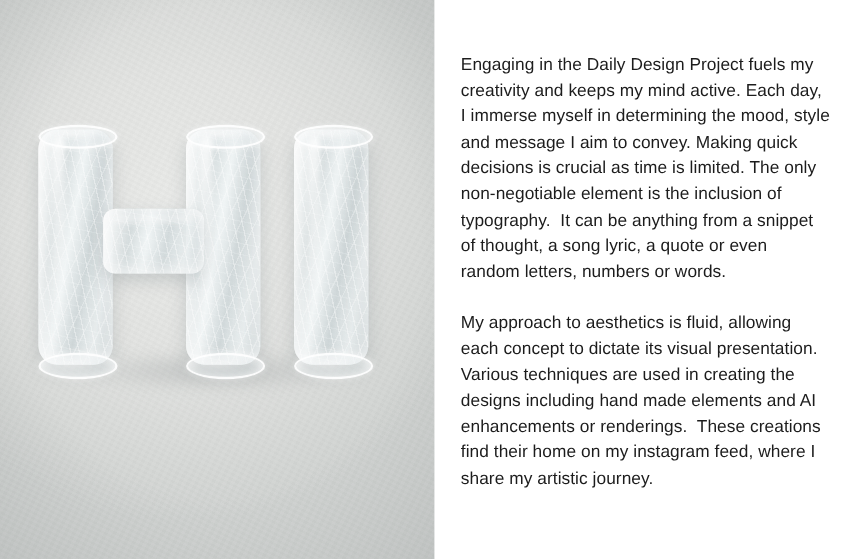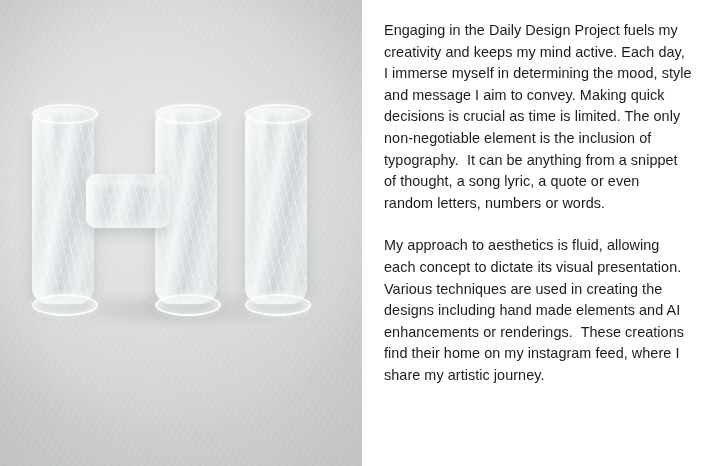--- a/index.html
+++ b/index.html
@@ -127,21 +127,21 @@
   .hl-a { left: 44px;  top: 114px; width: 10px; height: 180px; border-radius: 6px; opacity: .75; }
   .hl-b { left: 167px; top: 114px; width: 10px; height: 180px; border-radius: 6px; opacity: .75; }
   .hl-c { left: 257px; top: 114px; width: 10px; height: 180px; border-radius: 6px; opacity: .75; }
   .hl-d { left: 94px;  top: 180px; width: 66px; height: 8px;  border-radius: 5px; opacity: .6; }
 
   
   .text-panel {
     flex: 1 1 auto;
     height: 466px;
     background: #ffffff;
-    padding: 20px 28px 0 22px;
+    padding: 44px 28px 0 22px;
     box-sizing: border-box;
   }
   .body-copy {
     color: #1c1c1c;
     font-size: 14.4px;
     line-height: 21.6px;
     letter-spacing: .06px;
     margin: 0 0 21px 0;
     max-width: 312px;
     white-space: pre-wrap;

